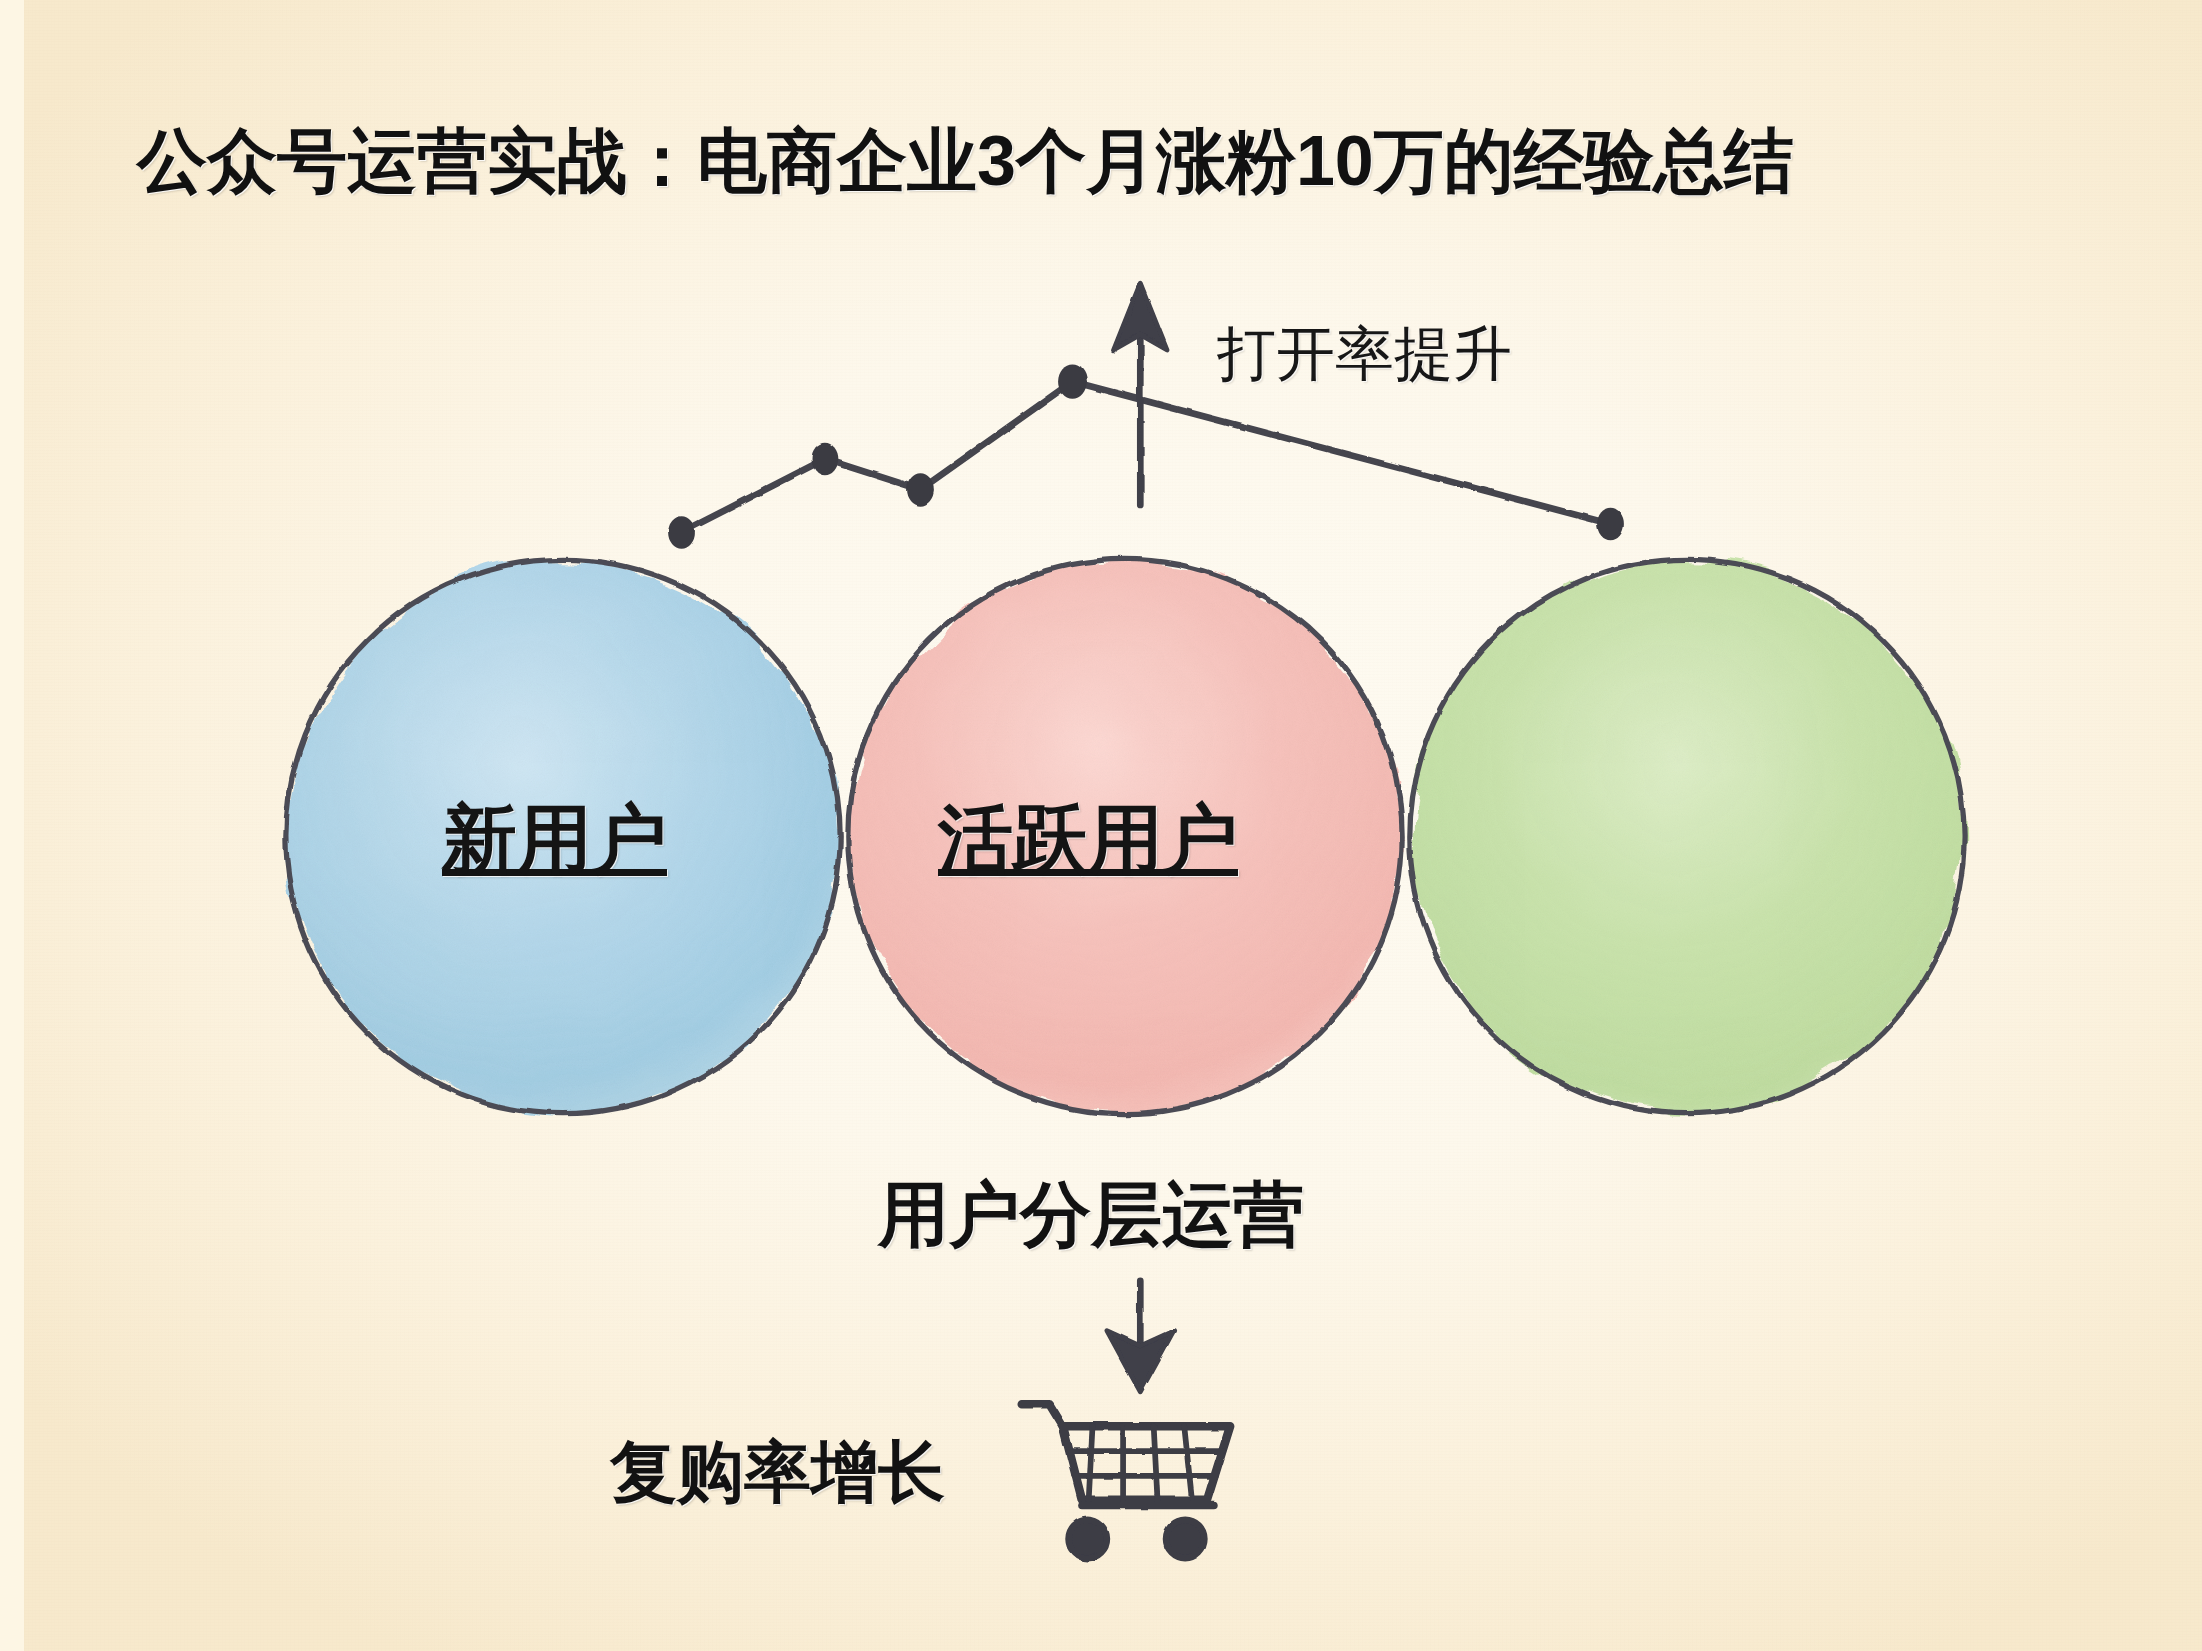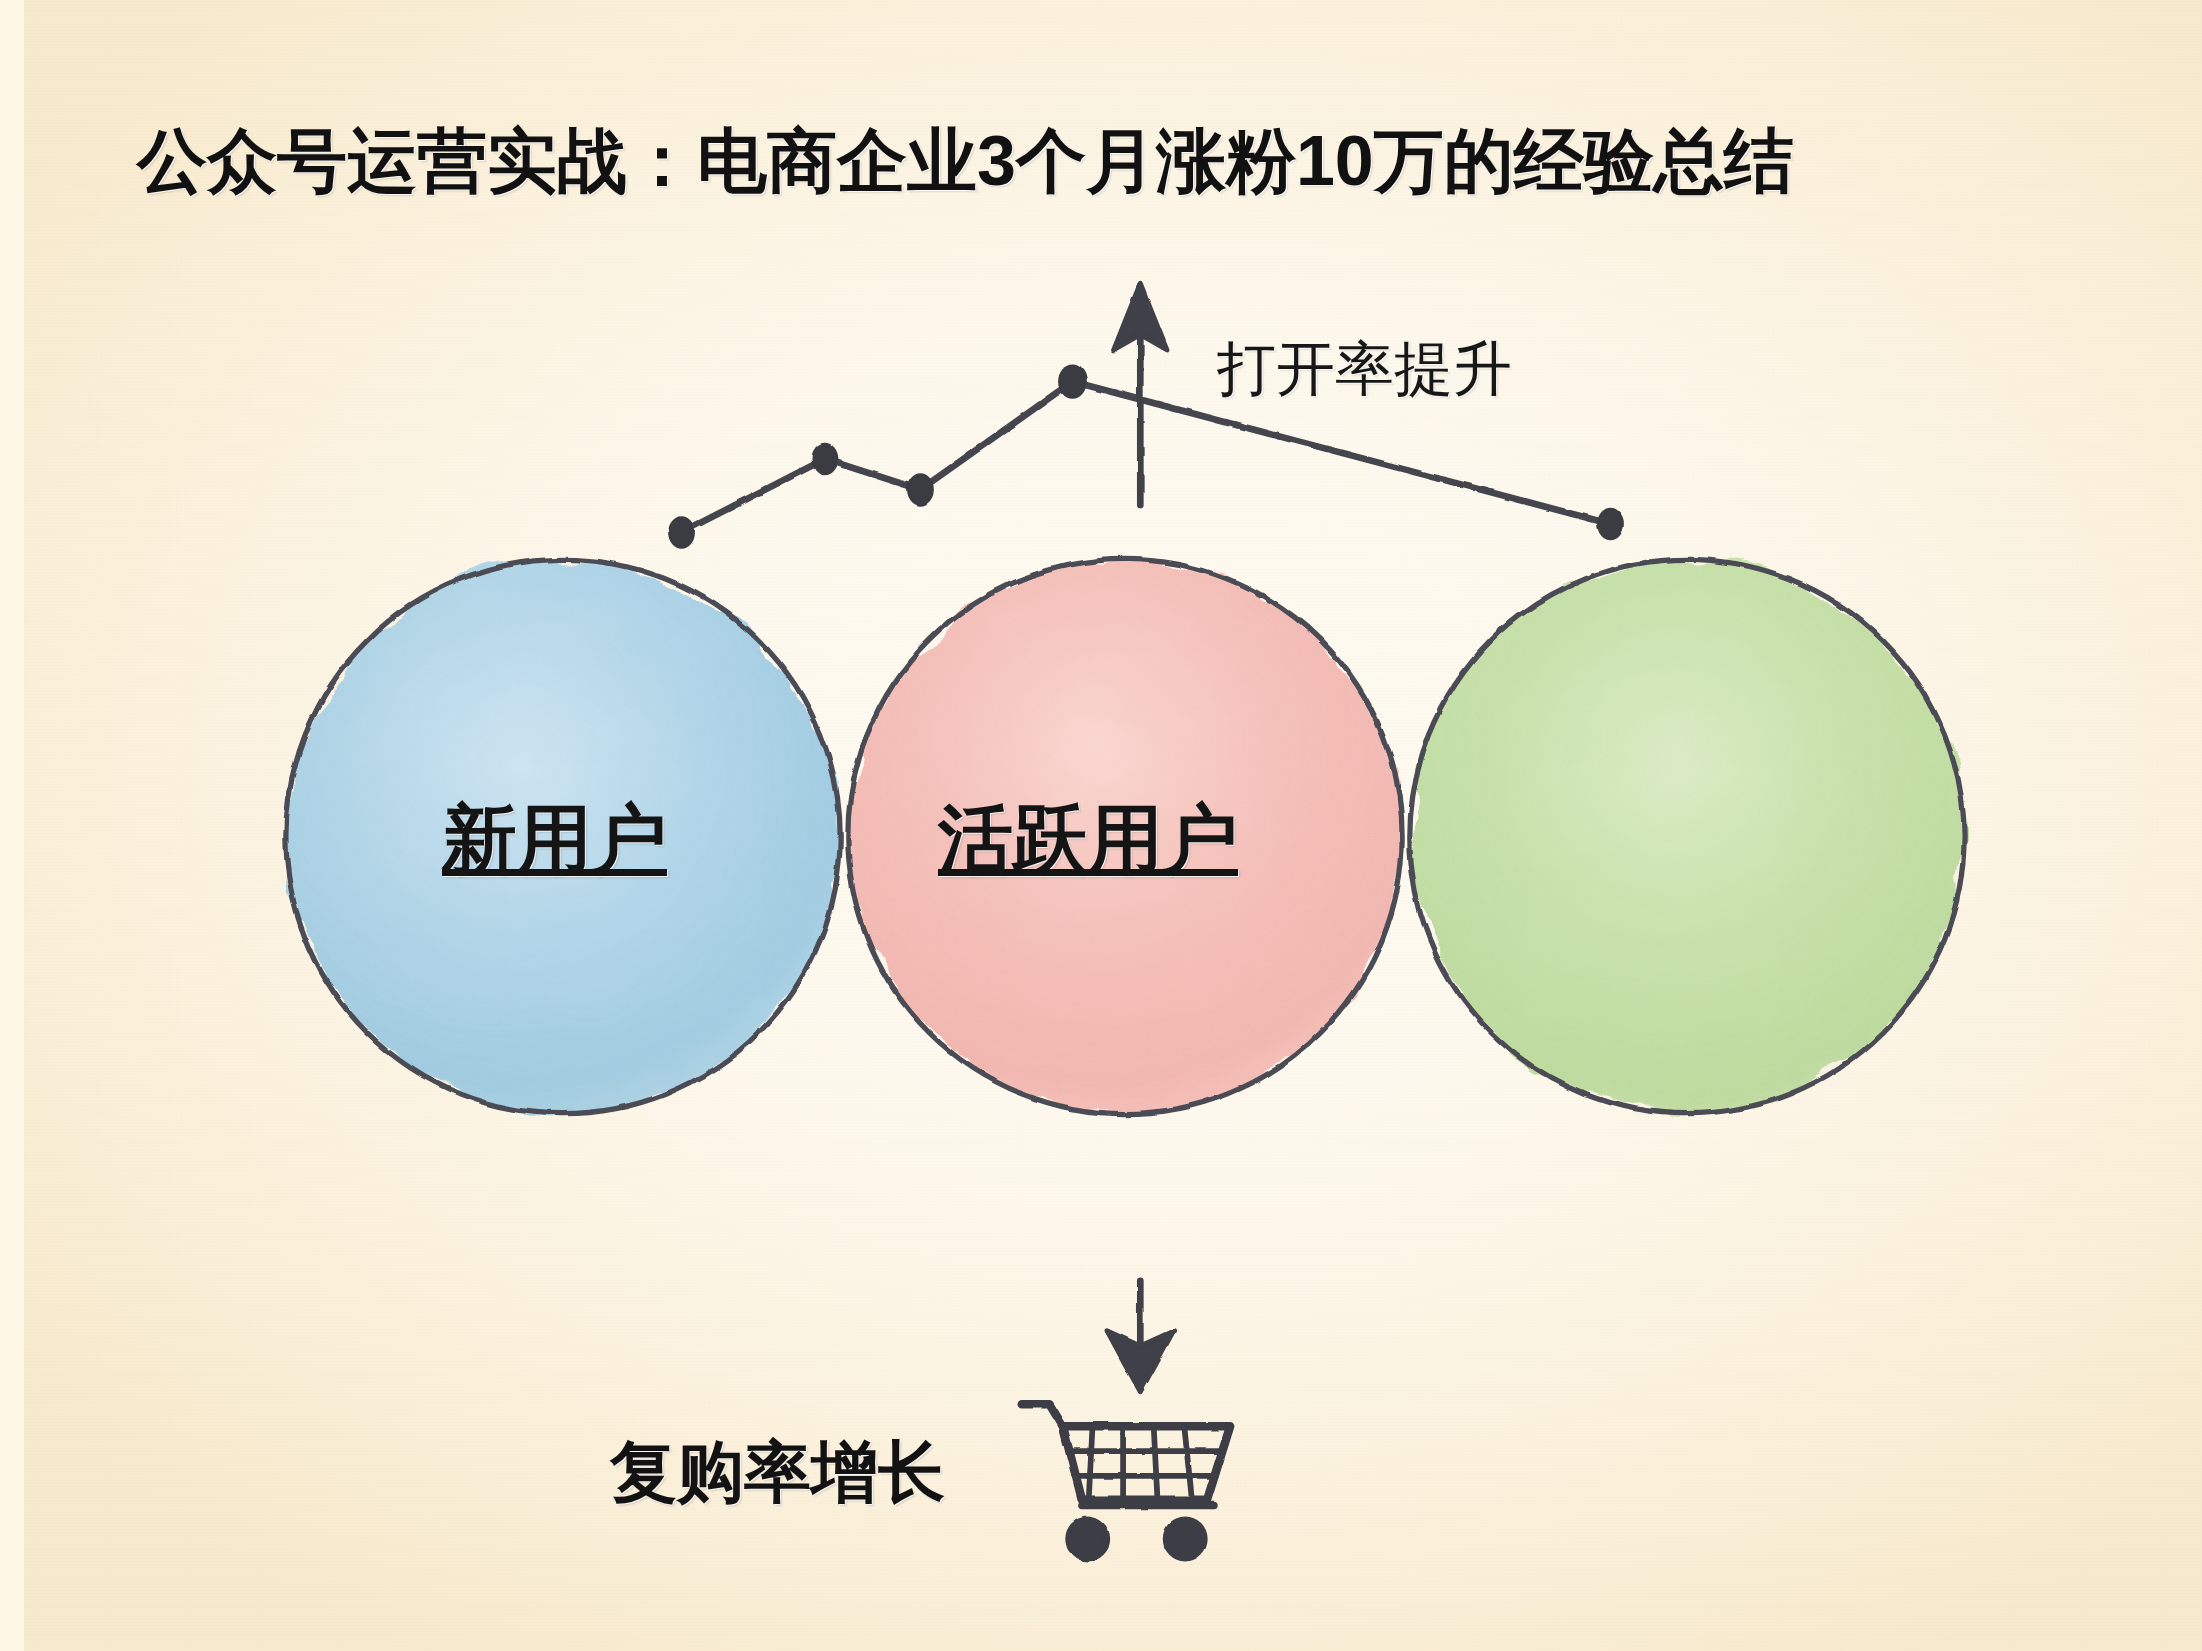--- a/index.html
+++ b/index.html
@@ -231,19 +231,20 @@
       <circle cx="1113" cy="1610" r="20" fill="#3c3c45" stroke-width="7"></circle>
       <circle cx="1215" cy="1610" r="20" fill="#3c3c45" stroke-width="7"></circle>
     </g>
   </svg>
 
   <div class="venn-label" style="left:418px; top:790px;">新用户</div>
 
   <div class="venn-label" style="left:914px; top:790px;">活跃用户</div>
 
 
-  <div class="annot" style="left:1193px; top:330px;text-align:center;">打开率提升</div>
-
+  <div class="annot" style="left:1193px; top:315px;text-align:center;">打开率提升</div>
+
+  <div class="caption" style="left:854px; top:1168px;">用户分层运营</div>
 
   <div class="caption" style="left:586px; top:1427px; font-size:67px;">复购率增长</div>
 
 </div>
 
 
 </body></html>

